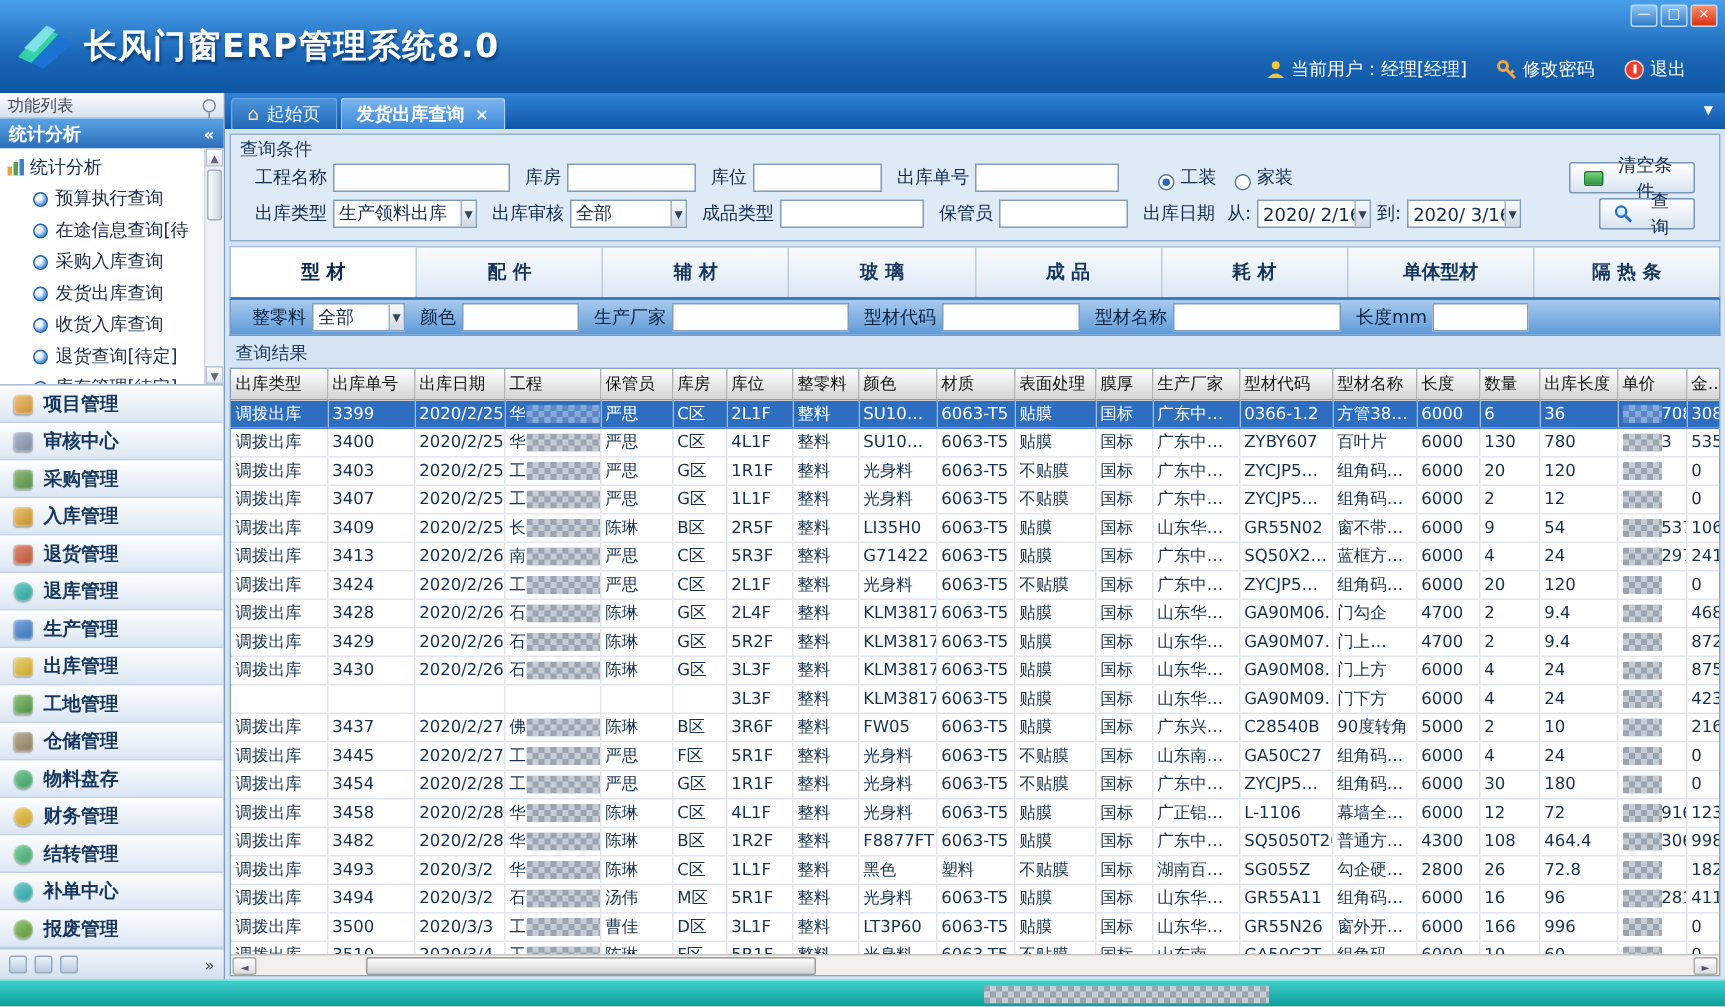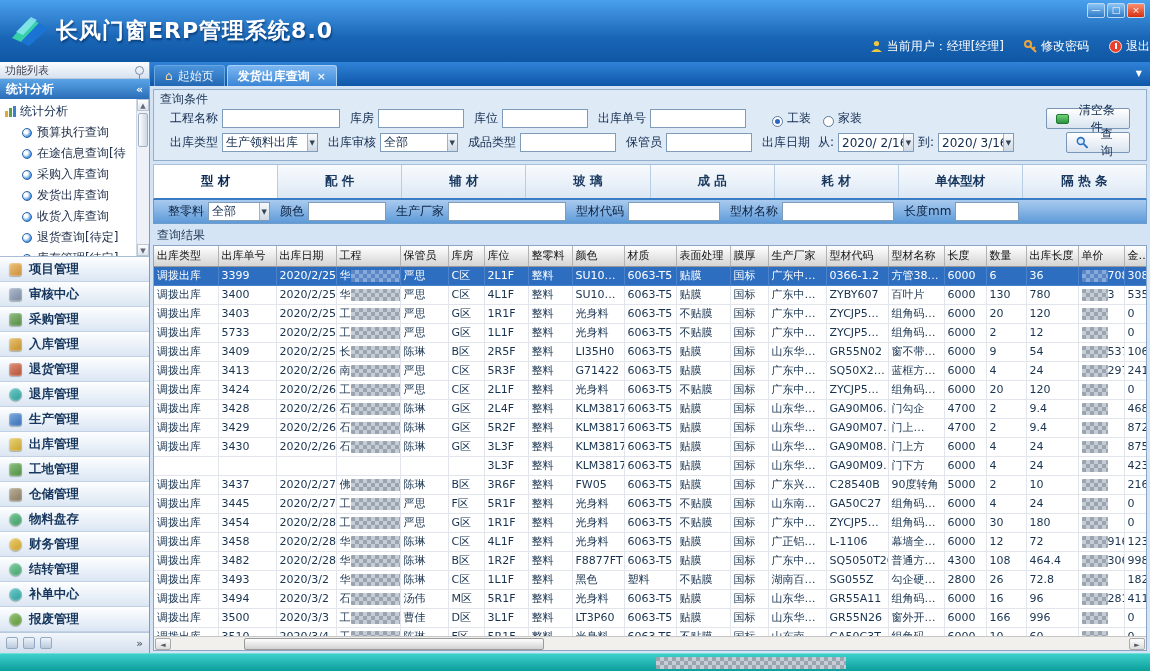--- a/index.html
+++ b/index.html
@@ -6,21 +6,21 @@
   html,body{width:1150px;height:671px;overflow:hidden;}
   body{position:relative;background:#cfe0f2;font-size:12px;color:#102a4d;}
 
   
   .titlebar{height:62px;background:linear-gradient(#4aa0ec,#1a66b6 60%,#0e57a4);position:relative;color:#fff;}
   .logo{position:absolute;left:8px;top:15px;}
   .app-title{position:absolute;left:56px;top:16px;font-size:22px;font-weight:bold;letter-spacing:1px;text-shadow:1px 2px 2px rgba(0,40,90,.6);}
   .winbtns{position:absolute;top:3px;right:5px;display:flex;gap:2px;}
   .wbtn{width:18px;height:15px;border:1px solid #bcd9f4;border-radius:2px;background:linear-gradient(#8cc4f4,#2f7cc8);color:#fff;font-size:9px;line-height:13px;text-align:center;}
   .wbtn.close{background:linear-gradient(#ff8f6e,#d63012);}
-  .userbar{position:absolute;right:0;top:38px;display:flex;align-items:center;gap:6px;font-size:12px;}
+  .userbar{position:absolute;right:26px;top:38px;display:flex;align-items:center;gap:6px;font-size:12px;}
   .userbar .grp{display:flex;align-items:center;gap:4px;margin-left:14px;}
   .pwr{width:13px;height:13px;border-radius:50%;background:#e8402e;border:1px solid #ffd9d0;position:relative;}
   .pwr::after{content:"";position:absolute;left:5px;top:2px;width:2px;height:6px;background:#fff;}
 
   
   .app{display:flex;height:591px;}
   .sidebar{flex:0 0 150px;display:flex;flex-direction:column;background:#e7eef8;border-right:1px solid #7e9cc0;}
   .content{flex:1;min-width:0;display:flex;flex-direction:column;background:#d4e4f4;}
 
   
@@ -509,21 +509,21 @@
                 <td>ZYCJP5…</td>
                 <td>组角码…</td>
                 <td>6000</td>
                 <td>20</td>
                 <td>120</td>
                 <td><span class="mz" style="width: 26px;"></span></td>
                 <td>0</td>
               </tr>
               <tr>
                 <td>调拨出库</td>
-                <td>5733</td>
+                <td>3407</td>
                 <td>2020/2/25</td>
                 <td>工<span class="mz" style="width: 52px;"></span>共工程</td>
                 <td>严思</td>
                 <td>G区</td>
                 <td>1L1F</td>
                 <td>整料</td>
                 <td>光身料</td>
                 <td>6063-T5</td>
                 <td>不贴膜</td>
                 <td>国标</td>

